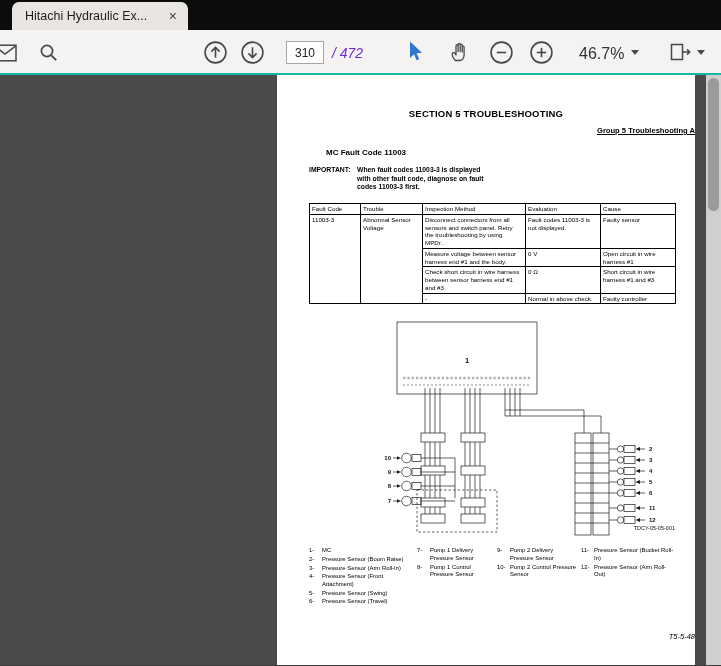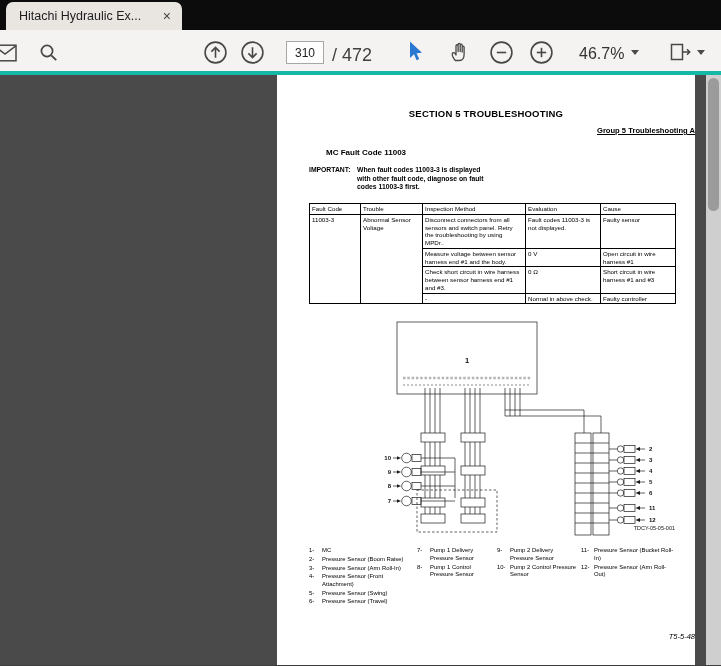--- a/index.html
+++ b/index.html
@@ -2,31 +2,31 @@
 <html><head>
 <meta charset="utf-8">
 <style>
   * { margin:0; padding:0; box-sizing:border-box; }
   html,body { width:721px; height:666px; }
   body { font-family:"Liberation Sans","DejaVu Sans",sans-serif; background:#3f3f3f; overflow:hidden; }
   .app { position:relative; width:721px; height:666px; }
 
   
   .tabbar { height:30px; background:#0c0c0c; display:flex; align-items:flex-end; }
-  .tab { width:176px; height:28px; margin-left:6px; background:#e9e6e2; border-radius:7px 7px 0 0;
+  .tab { width:176px; height:28px; margin-left:12px; background:#e9e6e2; border-radius:7px 7px 0 0;
          display:flex; align-items:center; padding:0 9px 0 13px; }
   .tab-title { flex:1; font-size:12.5px; color:#1d1d1d; white-space:nowrap; overflow:hidden; }
   .tab-close { font-size:14px; color:#444; line-height:1; padding:0 2px; }
 
   
-  .toolbar { position:relative; height:45px; background:#f4f3f1; border-bottom:4px solid #14b8a6; }
+  .toolbar { position:relative; height:45px; background:#f4f3f1; border-bottom:2px solid #14b8a6; }
   .tbtn { position:absolute; display:flex; align-items:center; justify-content:center; }
   .pg-input { position:absolute; left:286px; top:11px; width:38px; height:23px; border:1px solid #a9a7a4;
               background:#fdfdfd; font-size:12px; text-align:center; color:#222; font-family:inherit; }
-  .pg-total { position:absolute; left:332px; top:15px; font-size:18px; color:#404040; }
+  .pg-total { position:absolute; left:332px; top:15px; font-size:14px; color:#6d28d9;font-style:italic; }
   .zoom-value { position:absolute; left:579px; top:15px; font-size:16px; color:#333; }
   .caret { width:0; height:0; border-left:4px solid transparent; border-right:4px solid transparent;
            border-top:5px solid #4a4a4a; position:absolute; }
 
   
   .content { position:relative; height:590px; background:#4a4a4a; overflow:hidden; }
   .page-shadow { position:absolute; left:278px; top:0; width:5px; height:100%; background:#686868; }
   .pdf-page { position:absolute; left:277px; top:0; width:418px; height:590px; background:#fff; color:#000; padding-top:33px; }
 
   .sec-title { text-align:center; font-size:9.5px; font-weight:bold; letter-spacing:.2px; }

